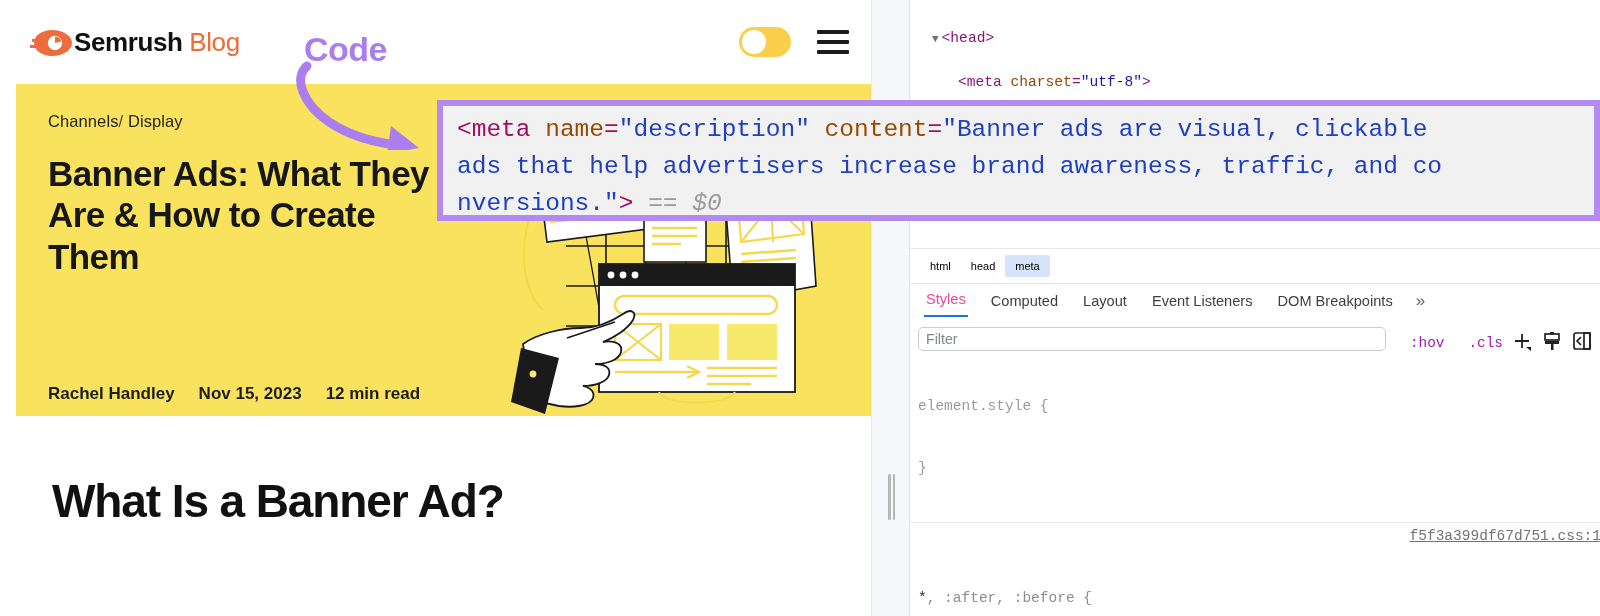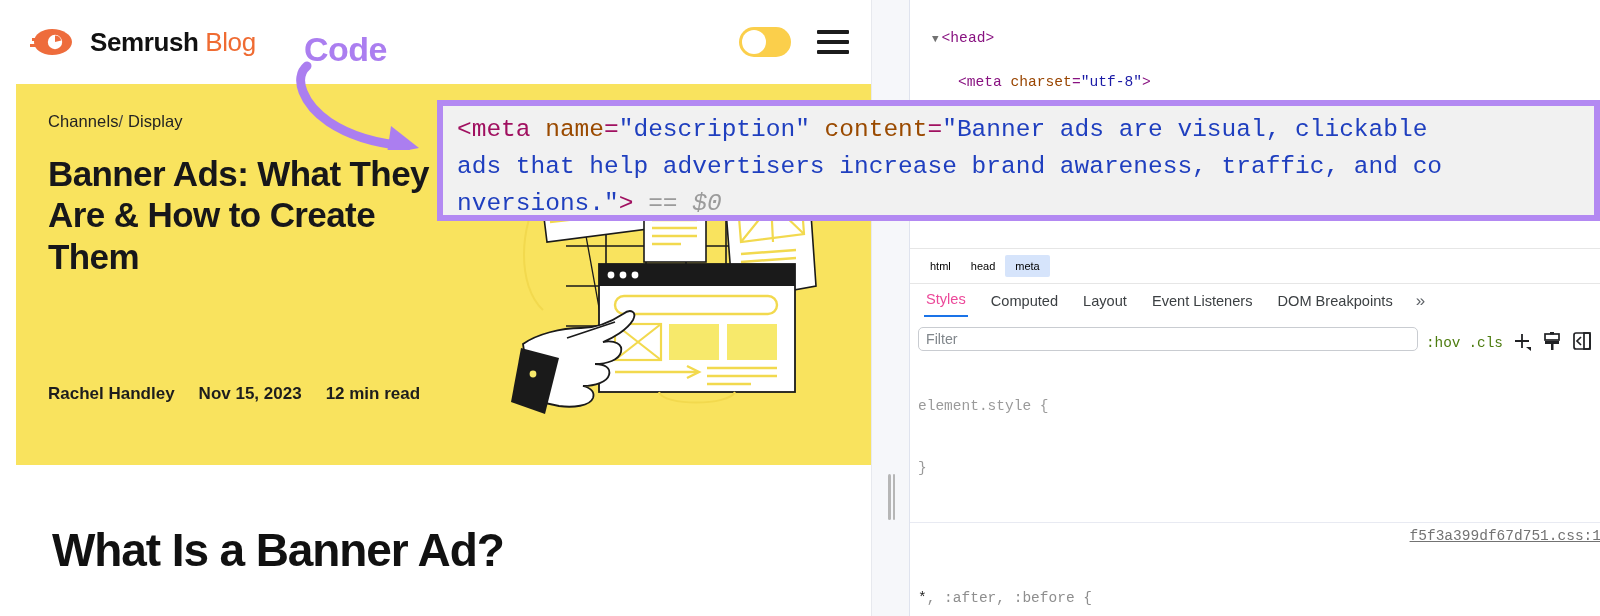--- a/index.html
+++ b/index.html
@@ -14,39 +14,39 @@
   #page-pane {
     position: absolute; left: 0; top: 0; width: 885px; height: 616px;
     background: #ffffff; overflow: hidden;
   }
   #page-inner { position: absolute; left: 16px; top: 0; width: 855px; height: 616px; }
 
   .site-header {
     position: relative; height: 84px; background: #fff;
     display: flex; align-items: center; padding: 0 14px;
   }
-  .brand { display: flex; align-items: flex-start; gap: 16px; }
+  .brand { display: flex; align-items: flex-end; gap: 0; }
   .brand-logo { width: 44px; height: 30px; flex: none; }
   .brand-text { font-size: 26px; font-weight: 700; letter-spacing: -0.4px; color: #111; white-space: nowrap; }
   .brand-text .blog { color: #ef6b32; font-weight: 400; }
 
   .hdr-right { margin-left: auto; display: flex; align-items: center; gap: 26px; padding-right: 8px; }
   .get-trial {
     background: #ee6c3c; color: #fff; border: none; border-radius: 10px;
     font-size: 18px; font-weight: 700; padding: 15px 26px; cursor: pointer;
     font-family: "Liberation Sans", sans-serif; white-space: nowrap;
   }
   .toggle { width: 52px; height: 30px; border-radius: 15px; background: #fbcf4b; position: relative; cursor: pointer; flex: none; }
   .toggle .knob { position: absolute; top: 3px; left: 3px; width: 24px; height: 24px; border-radius: 50%; background: #fff; }
   .burger { width: 32px; display: flex; flex-direction: column; gap: 6px; cursor: pointer; flex: none; }
   .burger i { display: block; height: 4px; background: #1c1c1c; border-radius: 1px; }
 
   
   .hero {
-    position: relative; height: 381px; background: #f9e35e; overflow: hidden;
+    position: relative; height: 332px; background: #f9e35e; overflow: hidden;
     padding: 28px 32px 0 32px;
   }
   .crumb { font-size: 16.5px; color: #232323; letter-spacing: .1px; }
   .crumb .sep { color: #444; }
   .hero-title {
     margin-top: 22px; font-size: 35px; line-height: 1.18; font-weight: 800;
     color: #17171a; letter-spacing: -0.6px; max-width: 400px;
   }
   .hero-meta { position: absolute; left: 32px; top: 300px; display: flex; gap: 24px; font-size: 17px; color: #1d1d1d; font-weight: 600; }
   .hero-meta span { white-space: nowrap; }
@@ -103,21 +103,21 @@
   
   #dt-tabs { position: absolute; left: 0; top: 283px; width: 691px; height: 34px; border-top: 1px solid #e6e6e6; display: flex; align-items: flex-end; padding-left: 14px; font-family: "Liberation Sans", sans-serif; font-size: 14.6px; gap: 21px; }
   #dt-tabs .tab { padding: 4px 2px 8px; color: #3c4043; cursor: pointer; white-space: nowrap; }
   #dt-tabs .tab.active { color: #ec4899; border-bottom: 2px solid #1a73e8; }
   #dt-tabs .more { color: #5f6368; font-size: 17px; cursor: pointer; padding-bottom: 6px; }
 
   
   #dt-filter { position: absolute; left: 0; top: 319px; width: 691px; height: 32px; display: flex; align-items: flex-end; padding: 0 8px; gap: 8px; }
   .filter-box { flex: 1; height: 24px; border: 1px solid #c9ccd1; border-radius: 5px; background: #fff; display: flex; align-items: center; padding: 0 7px; }
   .filter-box span { color: #80868b; font-family: "Liberation Sans", sans-serif; font-size: 14.2px; }
-  .fbtn { font-family: "Liberation Mono", monospace; font-size: 14.4px; color: #4d7c0f; cursor: pointer; white-space: nowrap; }
+  .fbtn { font-family: "Liberation Mono", monospace; font-size: 14.4px; color: #a21caf; cursor: pointer; white-space: nowrap; margin-left: 16px; }
   .ficon { width: 22px; height: 20px; cursor: pointer; }
 
   
   #dt-rules { position: absolute; left: 0; top: 352px; width: 691px; height: 264px; overflow: hidden; font-size: 14.5px; line-height: 20.5px; }
   .rule { position: relative; border-top: 1px solid #e8eaf2; padding: 3px 0 3px 8px; white-space: pre; }
   .rule.first { border-top: none; }
   .sel-gray { color: #9a9a9a; }
   .sel-dark { color: #222; }
   .sel-sub { color: #8e8e8e; }
   .src { position: absolute; right: 0px; top: 3px; color: #737373; text-decoration: underline; }

